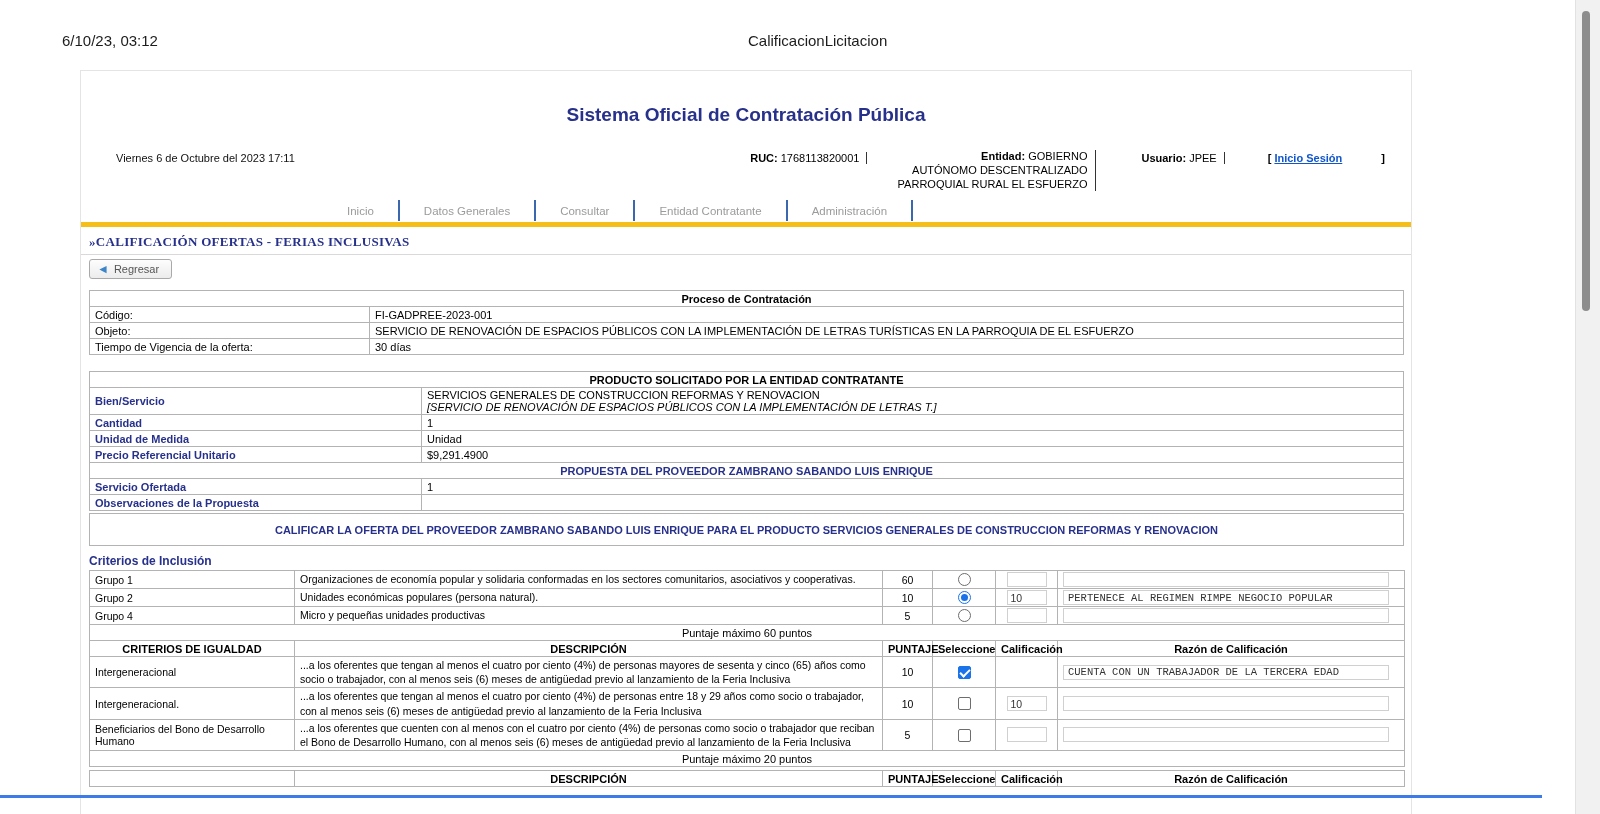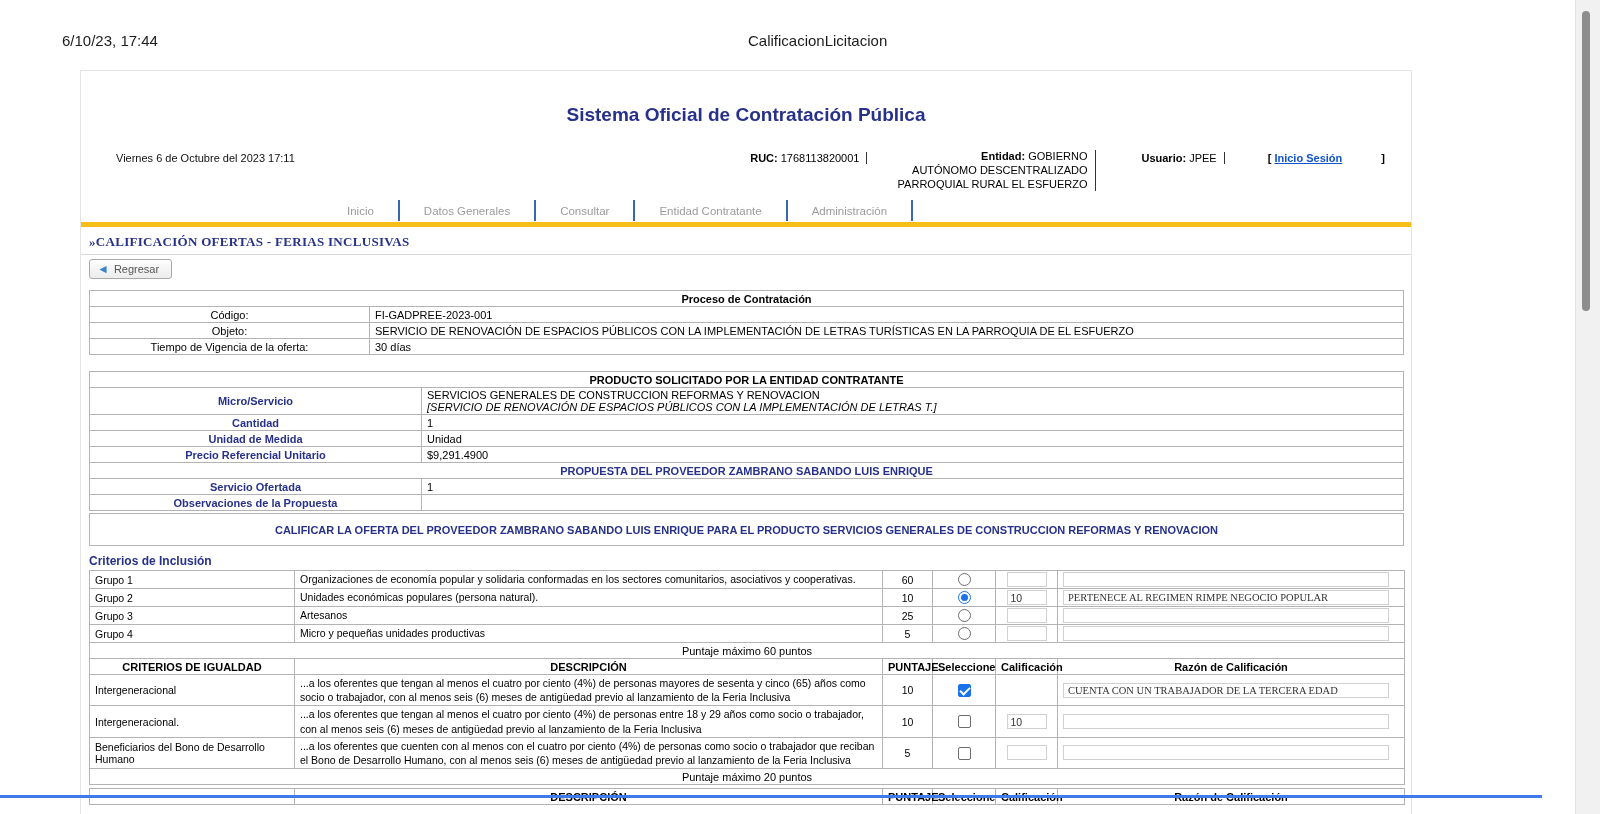--- a/index.html
+++ b/index.html
@@ -37,21 +37,21 @@
   .back-btn { display: inline-flex; align-items: center; gap: 5px; margin: 4px 0 0 8px;
     border: 1px solid #a9a9a9; border-radius: 3px; background: linear-gradient(#fdfdfd, #ececec);
     padding: 3px 12px 3px 7px; font-size: 11px; color: #555; cursor: pointer; }
   .back-arrow { color: #3d85c8; font-size: 12px; line-height: 1; }
 
   table { border-collapse: collapse; table-layout: fixed; }
   .kv-table, .single-table, .ctable { width: 1315px; margin-left: 8px; font-size: 11px; }
   .kv-table td, .single-table td, .ctable td { border: 1px solid #b3b3b3; padding: 1px 5px; vertical-align: middle; }
   .t-head { text-align: center; font-weight: bold; height: 16px; }
   .t-head.navy { color: #27318b; }
-  .lbl { text-align: center; height: 16px; }
+  .lbl { text-align: left; height: 16px; }
   .lbl.navy { font-weight: bold; color: #27318b; }
   .val { text-align: left; }
   .ital { font-style: italic; }
   .proceso-table { margin-top: 11px; }
   .producto-table { margin-top: 16px; padding-left: 21px; }
   .single-table { margin-top: 2px; }
   .calificar-cell { text-align: center; font-weight: bold; color: #27318b; height: 32px; }
 
   .crit-section-title { margin: 8px 0 2px 8px; font-size: 12px; font-weight: bold; color: #27318b; }
 
@@ -71,33 +71,33 @@
   .radio.checked { border-color: #1a73e8; }
   .radio.checked::after { content: ''; position: absolute; left: 2px; top: 2px; right: 2px; bottom: 2px;
     border-radius: 50%; background: #1a73e8; }
   .checkbox.checked { background: #1a73e8; border-color: #1a73e8; }
   .checkbox.checked::after { content: ''; position: absolute; left: 3.5px; top: 0.5px; width: 4px; height: 8px;
     border: solid #fff; border-width: 0 2px 2px 0; transform: rotate(45deg); }
 
   .cal-input { width: 40px; height: 15px; border: 1px solid #d0d0d0; font-size: 10.5px; padding: 0 3px;
     font-family: "Liberation Sans", sans-serif; color: #333; }
   .razon-input { width: 97%; height: 15px; border: 1px solid #d0d0d0; font-size: 10.5px; padding: 0 4px;
-    font-family: Liberation Serif, serif; color: #333; }
+    font-family: Liberation Mono, monospace; color: #333; }
 
   .scroll-track { position: absolute; right: 0; top: 0; width: 25px; height: 814px; background: #f1f1f1;
     border-left: 1px solid #e2e2e2; }
   .scroll-thumb { position: absolute; left: 6px; top: 11px; width: 8px; height: 300px; background: #8d8d8d;
     border-radius: 4px; cursor: pointer; }
 
   .bottom-blue-line { position: absolute; left: 0; top: 795px; width: 1542px; height: 3px; background: #3d7be8; z-index: 40; }
 </style>
 </head>
 <body>
 
-<span class="top-left">6/10/23, 17:44</span>
+<span class="top-left">6/10/23, 03:12</span>
 <span class="top-center">CalificacionLicitacion</span>
 
 <div class="content-box">
 
   <div class="sys-title">Sistema Oficial de Contratación Pública</div>
 
   <div class="info-row">
     <span class="date-line">Viernes 6 de Octubre del 2023 17:11</span>
     <div class="info-right">
       <span class="ruc-wrap"><span class="lbl-b">RUC:</span>
@@ -160,21 +160,21 @@
   <table class="kv-table producto-table">
     <colgroup>
         <col style="width:332px">
         <col>
       </colgroup>
     <tbody>
         <tr>
           <td colspan="2" class="t-head">PRODUCTO SOLICITADO POR LA ENTIDAD CONTRATANTE</td>
         </tr>
     <tr>
-      <td class="lbl navy">Micro/Servicio</td>
+      <td class="lbl navy">Bien/Servicio</td>
       <td class="val">
         <div>SERVICIOS GENERALES DE CONSTRUCCION REFORMAS Y RENOVACION</div>
         <div class="ital">[SERVICIO DE RENOVACIÓN DE ESPACIOS PÚBLICOS CON LA IMPLEMENTACIÓN DE LETRAS T.]</div>
       </td>
         </tr>
     <tr>
       <td class="lbl navy">Cantidad</td>
       <td class="val">1</td>
         </tr>
     <tr>
@@ -228,28 +228,20 @@
             <td class="ccal"><input class="cal-input" value="" style=""></td>
             <td class="craz"><input class="razon-input" value="" style=""></td>
           </tr>
           <tr>
             <td class="cname">Grupo 2</td>
             <td class="cdesc">Unidades económicas populares (persona natural).</td>
             <td class="cpts">10</td>
             <td class="csel"><span class="radio checked"></span></td>
             <td class="ccal"><input class="cal-input" value="10" style=""></td>
             <td class="craz"><input class="razon-input" value="PERTENECE AL REGIMEN RIMPE NEGOCIO POPULAR" style=""></td>
-          </tr>
-          <tr>
-            <td class="cname">Grupo 3</td>
-            <td class="cdesc">Artesanos</td>
-            <td class="cpts">25</td>
-            <td class="csel"><span class="radio"></span></td>
-            <td class="ccal"><input class="cal-input" value="" style=""></td>
-            <td class="craz"><input class="razon-input" value="" style=""></td>
           </tr>
           <tr>
             <td class="cname">Grupo 4</td>
             <td class="cdesc">Micro y pequeñas unidades productivas</td>
             <td class="cpts">5</td>
             <td class="csel"><span class="radio"></span></td>
             <td class="ccal"><input class="cal-input" value="" style=""></td>
             <td class="craz"><input class="razon-input" value="" style=""></td>
           </tr>
           <tr>

